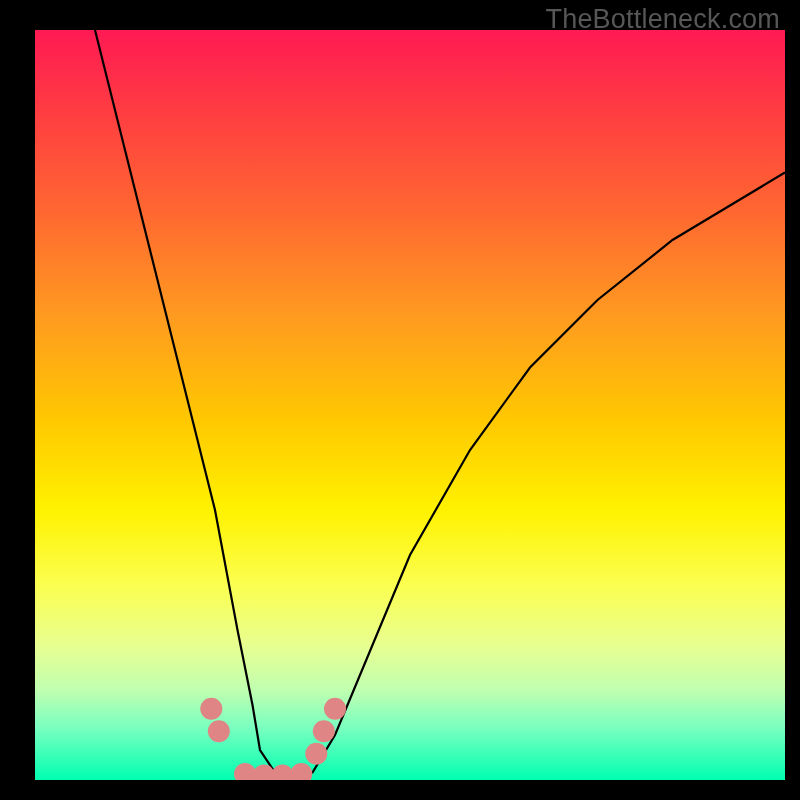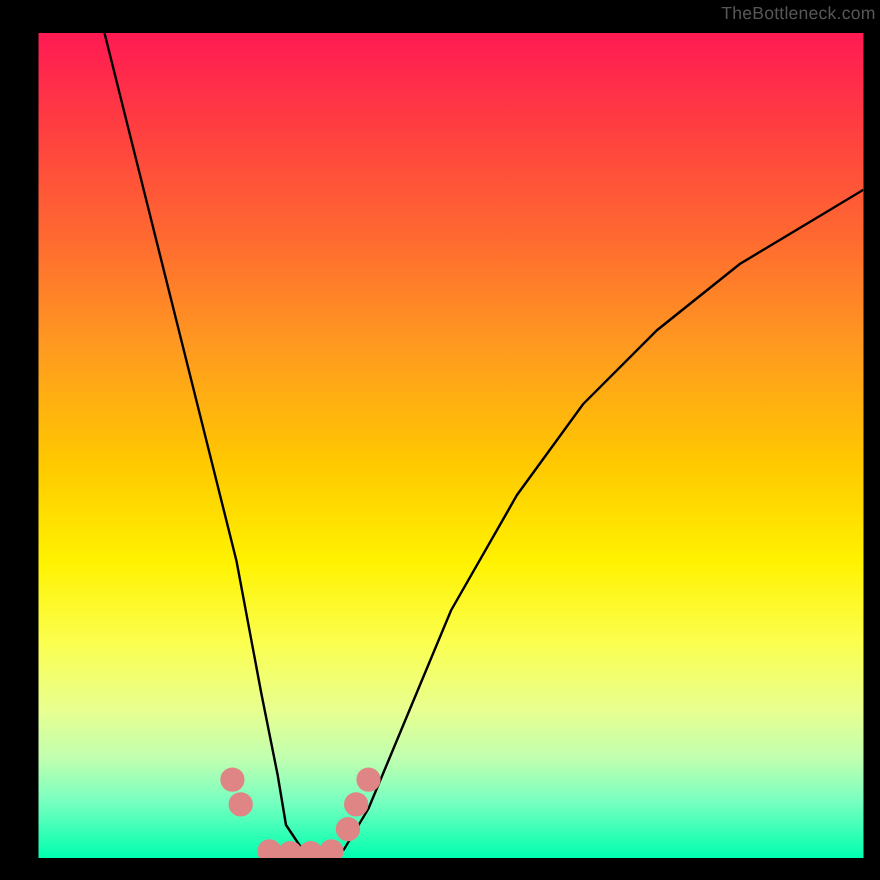--- a/index.html
+++ b/index.html
@@ -34,23 +34,23 @@
       #fff200 64%,
       #fbff50 74%,
       #e8ff90 82%,
       #c0ffb0 88%,
       #7affc0 93%,
       #00ffb0 100%);
   }
   .watermark {
     position: absolute;
     top: 4px;
-    right: 4px;
+    right: 20px;
     color: #575757;
-    font-size: 16px;
+    font-size: 27px;
     font-weight: 500;
     letter-spacing: 0.2px;
   }
   svg.curve {
     position: absolute;
     left: 0;
     top: 0;
     width: 750px;
     height: 750px;
     pointer-events: none;

